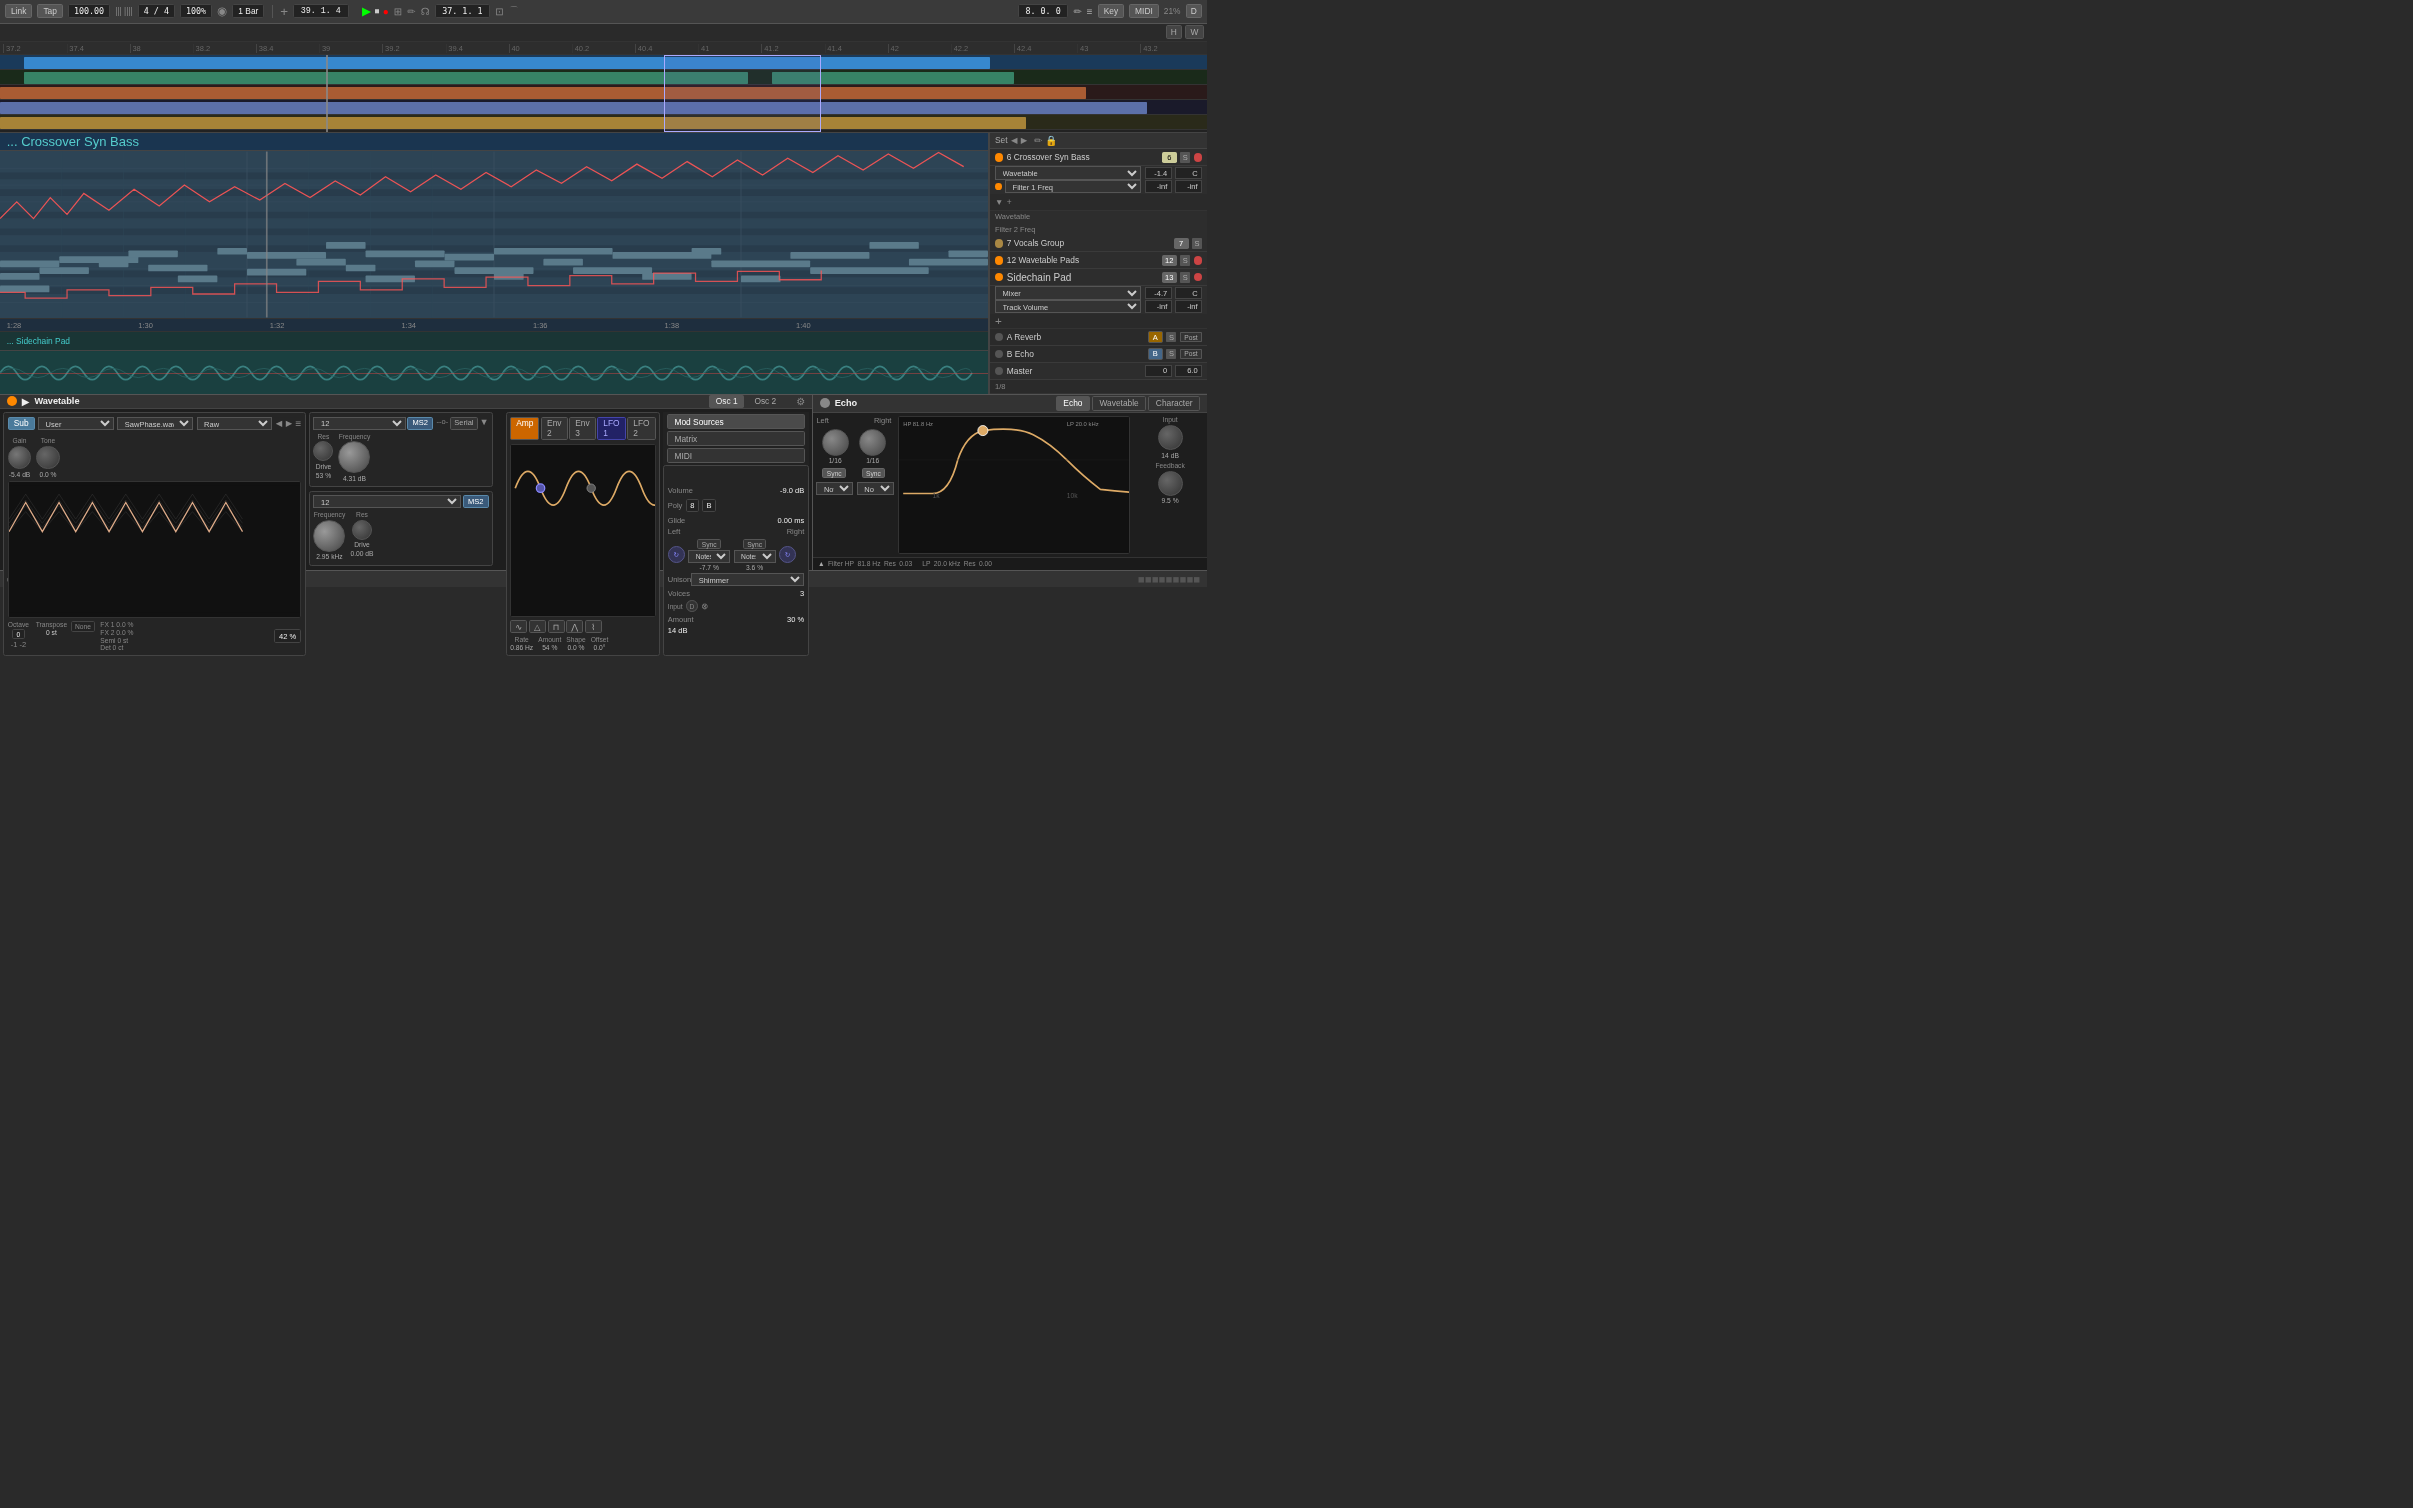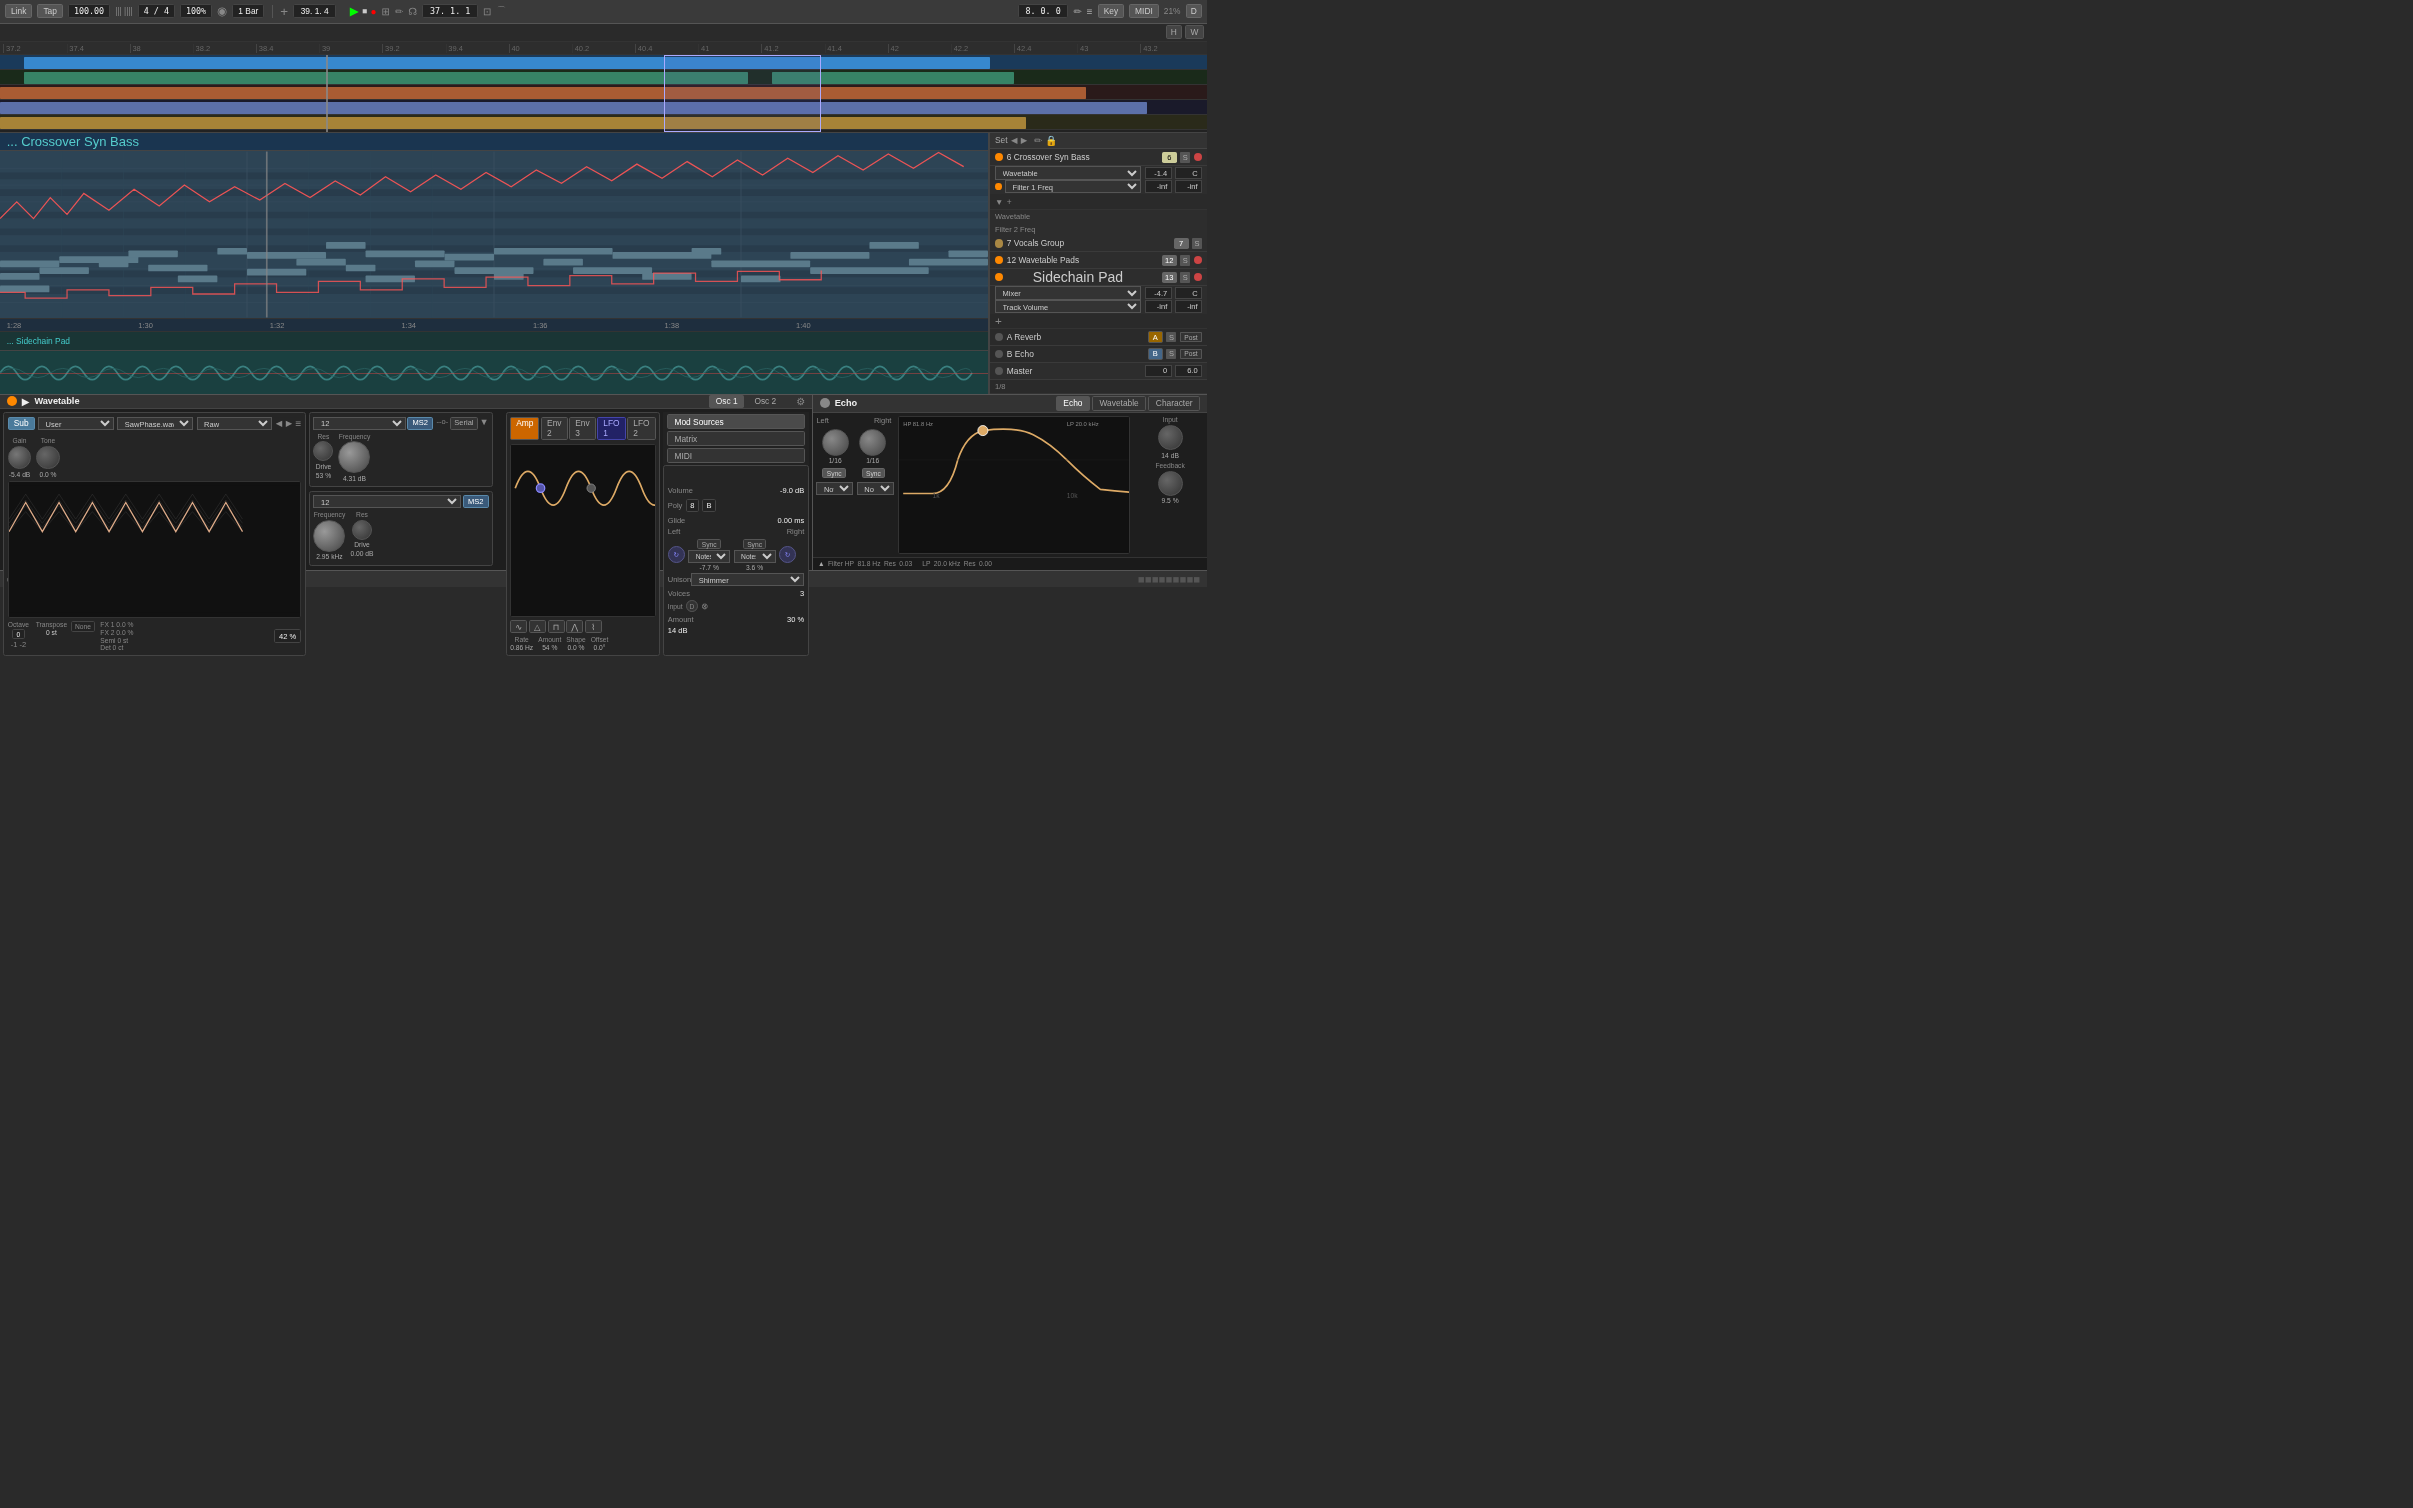--- a/index.html
+++ b/index.html
@@ -373,21 +373,21 @@
   <button class="toolbar-btn">Link</button>
   <button class="toolbar-btn">Tap</button>
   <span style="background:#222;border:0.8px solid #444;padding:0.8px 5px;font-family:monospace;color:#eee;border-radius:1.7px;cursor:pointer;">100.00</span>
   <span style="color:#888;">||| ||||</span>
   <span style="background:#222;border:0.8px solid #444;padding:0.8px 5px;font-family:monospace;color:#eee;border-radius:1.7px;cursor:pointer;">4 / 4</span>
   <span style="background:#222;border:0.8px solid #444;padding:0.8px 5px;font-family:monospace;color:#eee;border-radius:1.7px;">100%</span>
   <span style="font-size:11.7px;color:#888;">◉</span>
   <span style="background:#222;border:0.8px solid #444;padding:0.8px 5px;color:#eee;border-radius:1.7px;cursor:pointer;">1 Bar</span>
   <div class="toolbar-sep"></div>
   <span style="font-size:13.4px;color:#888;cursor:pointer;">+</span>
-  <span style="background:#222;border:0.8px solid #444;padding:0.8px 6.7px;font-family:Liberation Sans, sans-serif;color:#eee;border-radius:1.7px;">39. 1. 4</span>
+  <span style="background:#222;border:0.8px solid #444;padding:0.8px 6.7px;font-family:Liberation Mono, monospace;color:#eee;border-radius:1.7px;">39. 1. 4</span>
   <div class="toolbar-transport">
     <span class="play-btn">▶</span>
     <span class="stop-btn">■</span>
     <span class="rec-btn">●</span>
   </div>
   <span style="font-size:10px;color:#888;">⊞</span>
   <span style="font-size:10px;color:#888;cursor:pointer;">✏</span>
   <span style="font-size:10px;color:#888;cursor:pointer;">☊</span>
   <span style="background:#222;border:0.8px solid #444;padding:0.8px 6.7px;font-family:monospace;color:#eee;border-radius:1.7px;">37. 1. 1</span>
   <span style="font-size:10px;color:#888;">⊡</span>
@@ -624,21 +624,21 @@
     <div class="track-row">
       <span style="width:8.4px;height:8.4px;border-radius:50%;background:#f80;flex-shrink:0;"></span>
       <span style="flex:1;font-size:8.4px;color:#ccc;overflow:hidden;white-space:nowrap;text-overflow:ellipsis;">12 Wavetable Pads</span>
       <span class="track-num">12</span>
       <span class="track-s">S</span>
       <span class="track-r" style="background:#c44;"></span>
     </div>
 
     <div class="track-row">
       <span style="width:8.4px;height:8.4px;border-radius:50%;background:#f80;flex-shrink:0;"></span>
-      <span style="flex:1;font-size:14px;color:#ccc;overflow:hidden;white-space:nowrap;text-overflow:ellipsis;margin-left:26px;">Sidechain Pad</span>
+      <span style="flex:1;font-size:10px;color:#ccc;overflow:hidden;white-space:nowrap;text-overflow:ellipsis;">Sidechain Pad</span>
       <span class="track-num">13</span>
       <span class="track-s">S</span>
       <span class="track-r" style="background:#c44;"></span>
     </div>
 
     <div class="dropdown-row">
       <select class="small-select">
         <option>Mixer</option>
       </select>
       <span class="small-val">-4.7</span>

